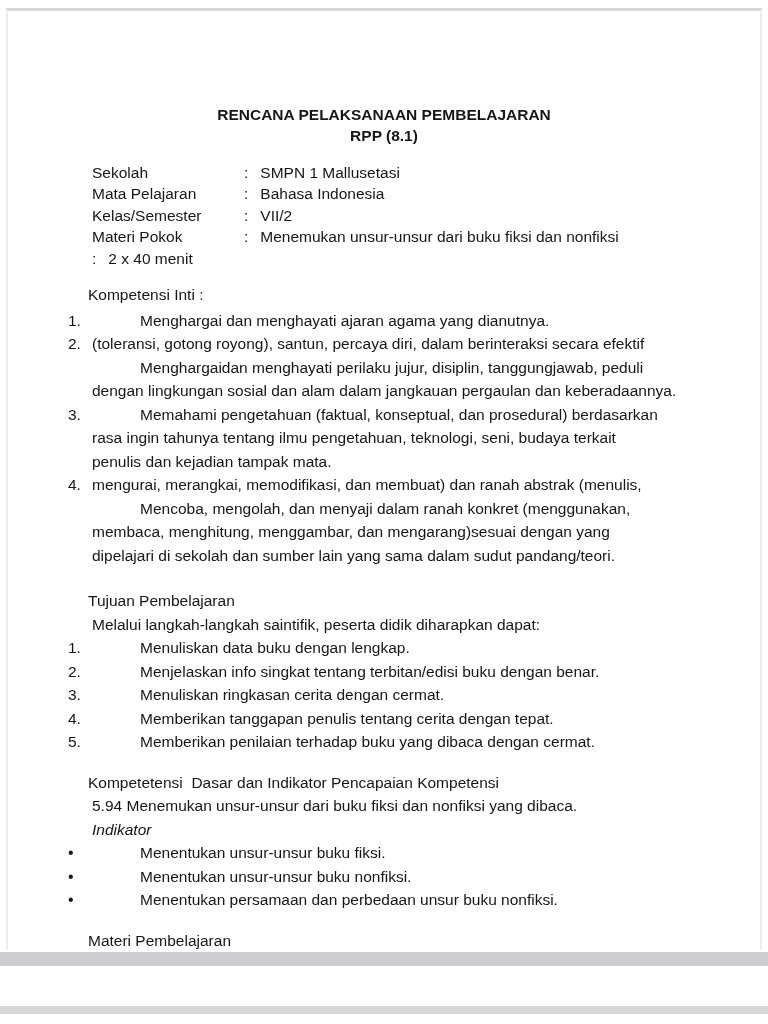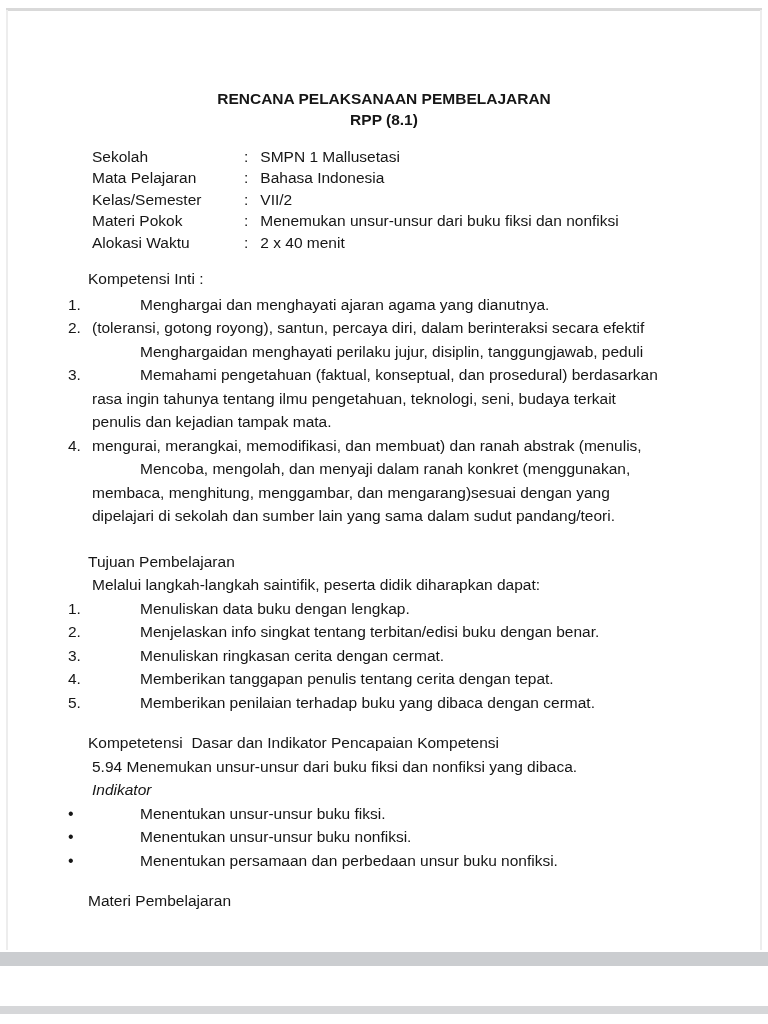--- a/index.html
+++ b/index.html
@@ -14,21 +14,21 @@
   }
   .page { position: absolute; inset: 0; background: #ffffff; }
 
   
   .edge-top   { position: absolute; left: 6px; right: 6px; top: 8px; height: 3px; background: #d9d9d9; }
   .edge-left  { position: absolute; left: 6px; top: 10px; height: 940px; width: 2px; background: #ededed; }
   .edge-right { position: absolute; right: 6px; top: 10px; height: 940px; width: 2px; background: #ededed; }
   .band-1 { position: absolute; left: 0; right: 0; top: 952px; height: 14px; background: #cbcdd0; }
   .band-2 { position: absolute; left: 0; right: 0; top: 1006px; height: 8px; background: #d6d7d9; }
 
-  .content { position: absolute; top: 0; left: 0; width: 100%; }
+  .content { position: absolute; top: 16px; left: 0; width: 100%; }
 
   .title-block { margin-top: 88px; }
   .title { text-align: center; font-weight: bold; line-height: 21px; white-space: nowrap; }
 
   .meta { margin-top: 16px; }
   .meta-row { display: flex; margin-left: 92px; line-height: 21.4px; white-space: nowrap; }
   .meta-label { width: 152px; flex-shrink: 0; }
   .meta-sep { margin-right: 12px; }
 
   .section-heading {
@@ -84,37 +84,37 @@
         <span class="meta-label">Kelas/Semester</span>
         <span class="meta-sep">:</span>
         <span class="meta-value">VII/2</span>
       </div>
       <div class="meta-row">
         <span class="meta-label">Materi Pokok</span>
         <span class="meta-sep">:</span>
         <span class="meta-value">Menemukan unsur-unsur dari buku fiksi dan nonfiksi</span>
       </div>
       <div class="meta-row">
-        <span class="meta-label">Alokasi Waktu</span>
         <span class="meta-sep">:</span>
         <span class="meta-value">2 x 40 menit</span>
       </div>
     </div>
 
     <div class="section-heading h-ki">Kompetensi Inti :</div>
 
     <div class="list-block">
       <div class="num-item">
         <span class="marker">1.</span>
         <div class="body-line li-first">Menghargai dan menghayati ajaran agama yang dianutnya.</div>
       </div>
       <div class="num-item">
         <span class="marker">2.</span>
         <div class="body-line li-cont">(toleransi, gotong royong), santun, percaya diri, dalam berinteraksi secara efektif</div>
         <div class="body-line li-first">Menghargaidan menghayati perilaku jujur, disiplin, tanggungjawab, peduli</div>
+        <div class="body-line li-cont">dengan lingkungan sosial dan alam dalam jangkauan pergaulan dan keberadaannya.</div>
       </div>
       <div class="num-item">
         <span class="marker">3.</span>
         <div class="body-line li-first">Memahami pengetahuan (faktual, konseptual, dan prosedural) berdasarkan</div>
         <div class="body-line li-cont">rasa ingin tahunya tentang ilmu pengetahuan, teknologi, seni, budaya terkait</div>
         <div class="body-line li-cont">penulis dan kejadian tampak mata.</div>
       </div>
       <div class="num-item">
         <span class="marker">4.</span>
         <div class="body-line li-cont">mengurai, merangkai, memodifikasi, dan membuat) dan ranah abstrak (menulis,</div>

